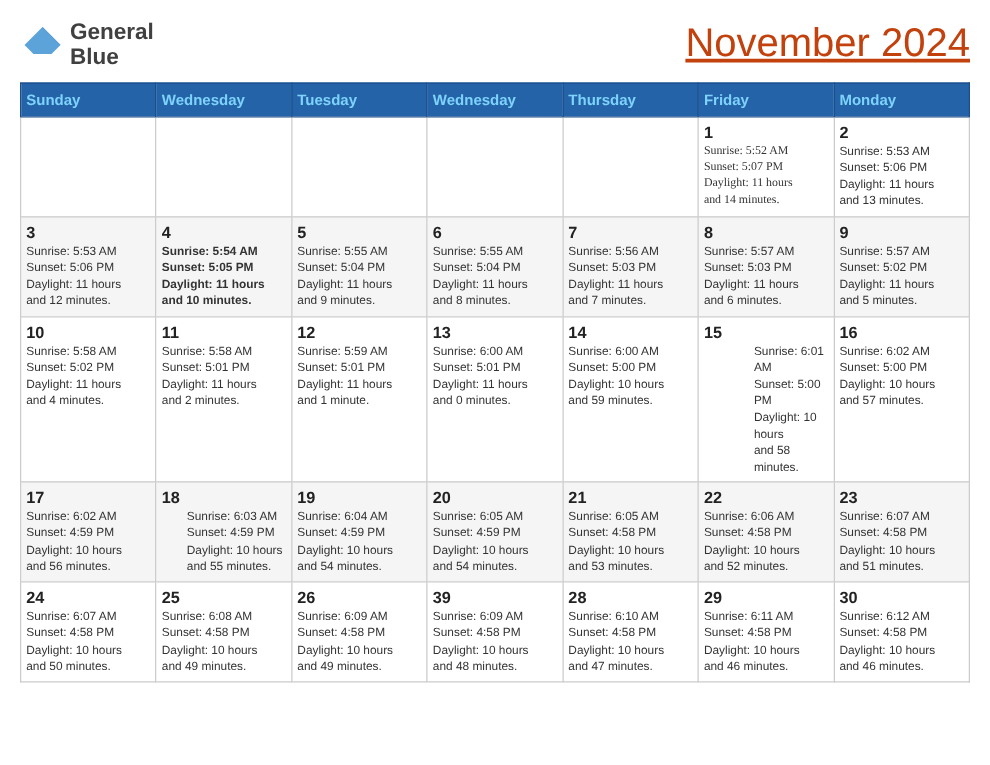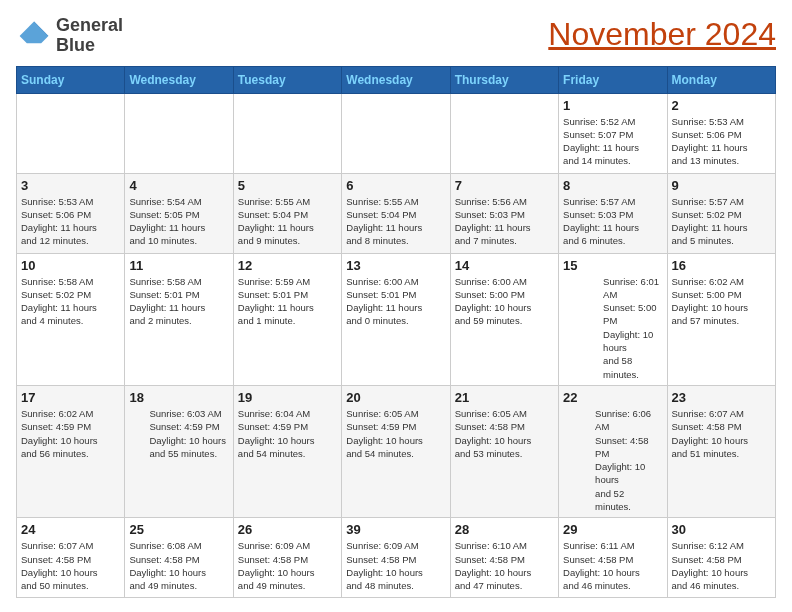--- a/index.html
+++ b/index.html
@@ -121,21 +121,21 @@
   <tbody>
 
   <tr>
         <td class="empty"></td>
         <td class="empty"></td>
         <td class="empty"></td>
         <td class="empty"></td>
         <td class="empty"></td>
         <td>
           <span class="day-number">1</span>
-          <div class="day-info" style="white-space: pre-line;">Sunrise: 5:52 AM
+          <div class="day-info" style="white-space: pre-line; font-family: Liberation Serif, serif;">Sunrise: 5:52 AM
 Sunset: 5:07 PM
 Daylight: 11 hours
 and 14 minutes.</div>
         </td>
         <td>
           <span class="day-number">2</span>
           <div class="day-info" style="white-space: pre-line;">Sunrise: 5:53 AM
 Sunset: 5:06 PM
 Daylight: 11 hours
 and 13 minutes.</div>
@@ -144,21 +144,21 @@
       <tr>
         <td>
           <span class="day-number">3</span>
           <div class="day-info" style="white-space: pre-line;">Sunrise: 5:53 AM
 Sunset: 5:06 PM
 Daylight: 11 hours
 and 12 minutes.</div>
         </td>
         <td>
           <span class="day-number">4</span>
-          <div class="day-info" style="white-space: pre-line;">Sunrise: 5:54 AM
+          <div class="day-info" style="white-space: pre-line; font-weight: bold;">Sunrise: 5:54 AM
 Sunset: 5:05 PM
 Daylight: 11 hours
 and 10 minutes.</div>
         </td>
         <td>
           <span class="day-number">5</span>
           <div class="day-info" style="white-space: pre-line;">Sunrise: 5:55 AM
 Sunset: 5:04 PM
 Daylight: 11 hours
 and 9 minutes.</div>
@@ -274,21 +274,21 @@
         </td>
         <td>
           <span class="day-number">21</span>
           <div class="day-info" style="white-space: pre-line;">Sunrise: 6:05 AM
 Sunset: 4:58 PM
 Daylight: 10 hours
 and 53 minutes.</div>
         </td>
         <td>
           <span class="day-number">22</span>
-          <div class="day-info" style="white-space: pre-line; margin-left: 32px;">Sunrise: 6:06 AM
+          <div class="day-info" style="white-space: pre-line;">Sunrise: 6:06 AM
 Sunset: 4:58 PM
 Daylight: 10 hours
 and 52 minutes.</div>
         </td>
         <td>
           <span class="day-number">23</span>
           <div class="day-info" style="white-space: pre-line;">Sunrise: 6:07 AM
 Sunset: 4:58 PM
 Daylight: 10 hours
 and 51 minutes.</div>

